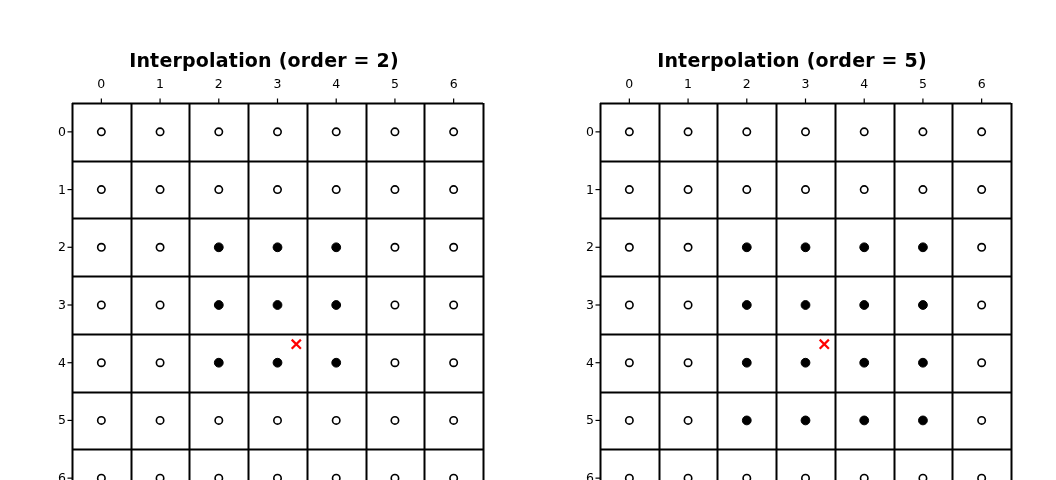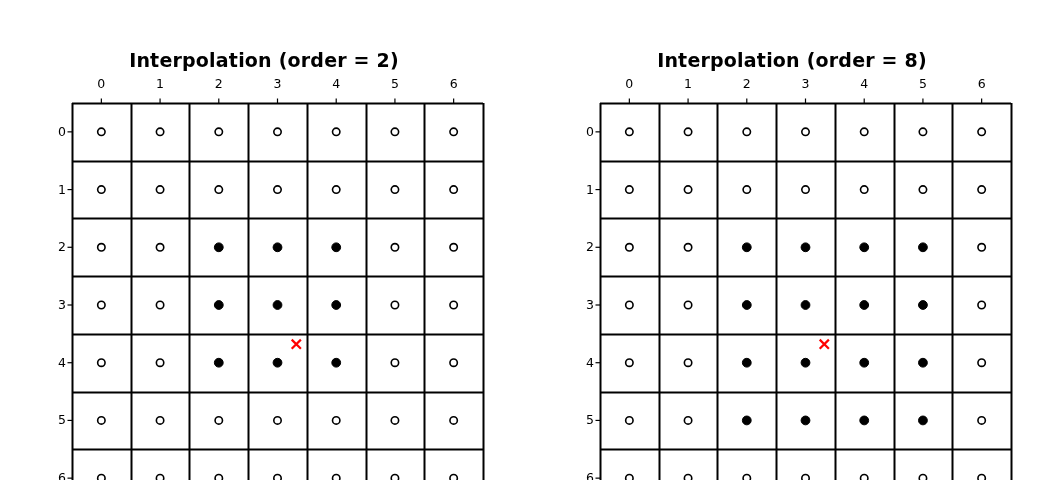--- a/index.html
+++ b/index.html
@@ -193,21 +193,21 @@
             <circle cx="322.92857142857144" cy="375.14285714285717" r="3.7" stroke="#000000" stroke-width="1.6" fill="#ffffff"></circle>
             <circle cx="381.64285714285717" cy="375.14285714285717" r="3.7" stroke="#000000" stroke-width="1.6" fill="#ffffff"></circle>
           </g>
           <g>
             <line x1="219.68857142857144" y1="236.6457142857143" x2="228.88857142857142" y2="245.84571428571428" stroke="#ff0000" stroke-width="2.2" stroke-linecap="butt"></line>
             <line x1="228.88857142857142" y1="236.6457142857143" x2="219.68857142857144" y2="245.84571428571428" stroke="#ff0000" stroke-width="2.2" stroke-linecap="butt"></line>
           </g>
         </svg></div>
     </div>
     <div class="panel" style="left: 528px;">
-      <div class="panel-title">Interpolation (order = 8)</div>
+      <div class="panel-title">Interpolation (order = 5)</div>
       <div class="xtick-labels">
         <div class="xtick-label" style="left: 29.3571px;">0</div>
         <div class="xtick-label" style="left: 88.0714px;">1</div>
         <div class="xtick-label" style="left: 146.786px;">2</div>
         <div class="xtick-label" style="left: 205.5px;">3</div>
         <div class="xtick-label" style="left: 264.214px;">4</div>
         <div class="xtick-label" style="left: 322.929px;">5</div>
         <div class="xtick-label" style="left: 381.643px;">6</div>
       </div>
       <div class="ytick-labels">

